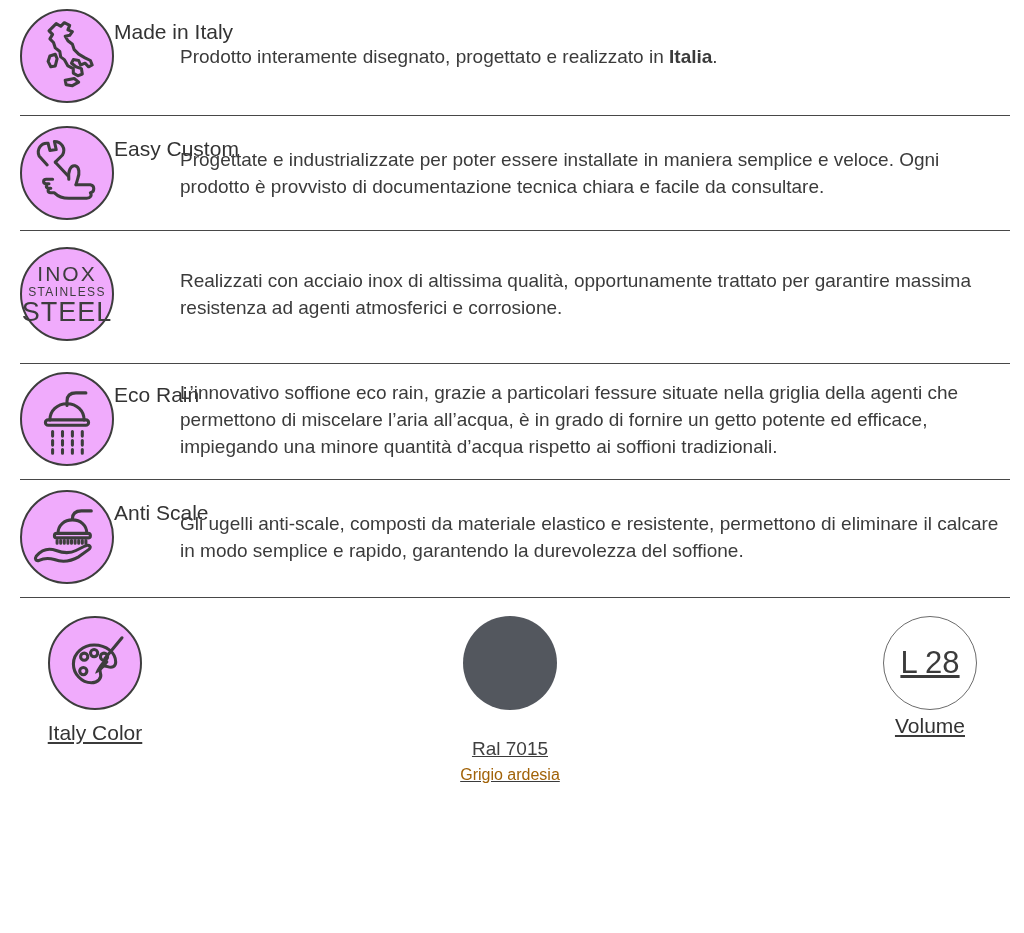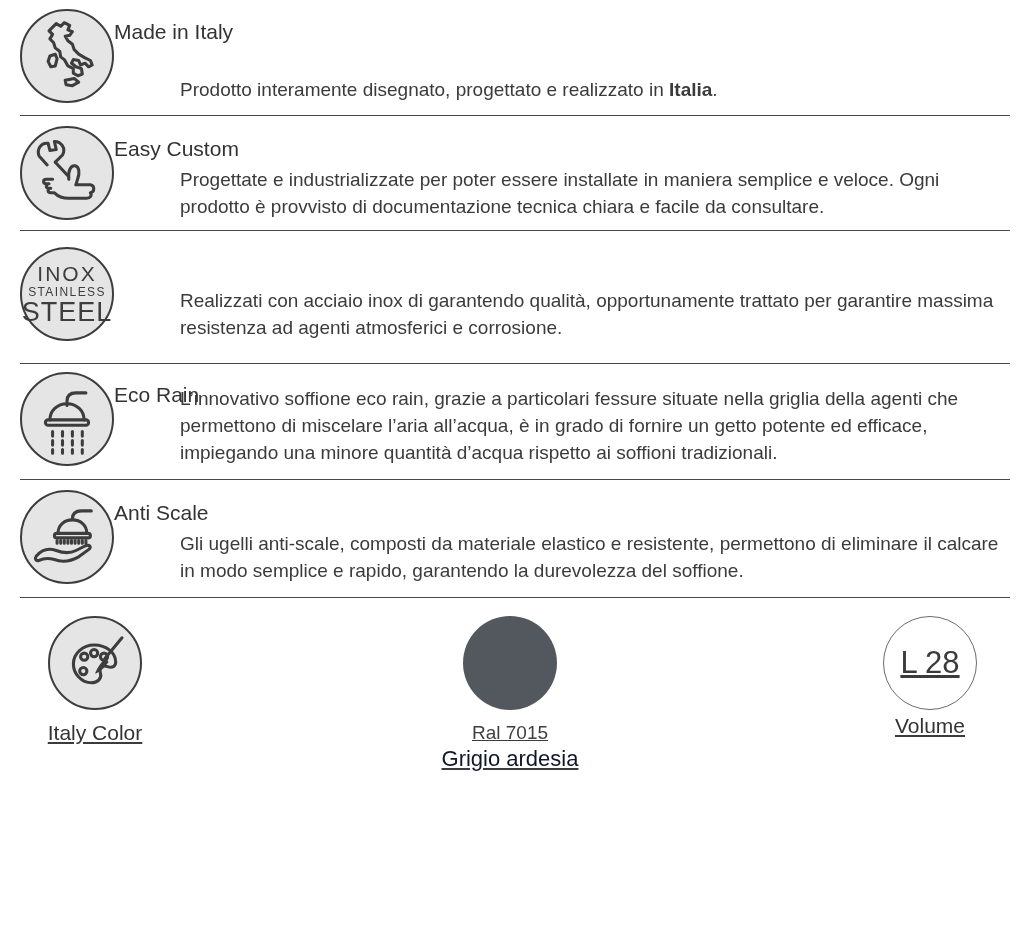--- a/index.html
+++ b/index.html
@@ -14,41 +14,41 @@
   }
   .row.row-2{padding:10px 0 10px;}
   .row.row-inox{padding:16px 0 22px;}
   .row.row-4{padding:8px 0 13px;}
   .row.row-5{padding:10px 0 13px;}
   .icon-col{width:150px;flex-shrink:0;display:flex;flex-direction:row;}
   .circle{
     width:94px;height:94px;box-sizing:border-box;
     border:2px solid #3d3d3d;border-radius:50%;
     display:flex;flex-direction:column;align-items:center;justify-content:center;
-    background:#e5e5e5;
+    background:#f0abfc;
   }
   .circle svg{width:94px;height:94px;display:block;}
   .icon-label{margin-top:11px;font-size:21px;line-height:24px;color:#333;white-space:nowrap;}
-  .text-col{flex:1;display:flex;align-items:flex-end;min-height:94px;padding-left:10px;}
+  .text-col{flex:1;display:flex;align-items:center;min-height:94px;padding-left:10px;}
   .text-col p{margin:0;font-size:19px;line-height:27px;color:#3b3b3b;max-width:830px;}
   .text-col b{font-weight:bold;}
 
   
   .inox-l1{font-size:21px;letter-spacing:2px;line-height:24px;color:#3d3d3d;}
   .inox-l2{font-size:12px;letter-spacing:1.4px;line-height:13px;color:#3d3d3d;}
   .inox-l3{font-size:27px;letter-spacing:1px;line-height:27px;color:#3d3d3d;}
 
   
   .footer-row{display:flex;justify-content:space-between;align-items:flex-start;padding-top:18px;}
   .footer-col{display:flex;flex-direction:column;align-items:center;text-decoration:underline;}
   .footer-col.left{width:150px;}
   .footer-col.right{width:160px;}
   .swatch-svg{display:block;}
-  .swatch-code{margin-top:11px;font-size:19px;line-height:24px;color:#3f3f3f;}
-  .swatch-name{font-size:22px;line-height:27px;color:#0f172a;}
+  .swatch-code{margin-top:27px;font-size:19px;line-height:24px;color:#3f3f3f;}
+  .swatch-name{font-size:16px;line-height:27px;color:#a16207;}
   .volume-circle{
     width:94px;height:94px;box-sizing:border-box;border:1.5px solid #6b6b6b;border-radius:50%;
     display:flex;align-items:center;justify-content:center;
     font-size:31px;color:#3b3b3b;
   }
   .volume-label{margin-top:4px;font-size:21px;line-height:24px;color:#333;}
 
   .stroke-ic{fill:none;stroke:#3d3d3d;stroke-width:3.4;stroke-linecap:round;stroke-linejoin:round;}
 </style>
 </head>
@@ -91,21 +91,21 @@
 
   <div class="row row-inox">
     <div class="icon-col">
       <div class="circle">
         <div class="inox-l1">INOX</div>
         <div class="inox-l2">STAINLESS</div>
         <div class="inox-l3">STEEL</div>
       </div>
     </div>
     <div class="text-col">
-      <p>Realizzati con acciaio inox di garantendo qualità, opportunamente trattato per garantire massima resistenza ad agenti atmosferici e corrosione.</p>
+      <p>Realizzati con acciaio inox di altissima qualità, opportunamente trattato per garantire massima resistenza ad agenti atmosferici e corrosione.</p>
     </div>
   </div>
 
   <div class="row row-4">
     <div class="icon-col">
       <div class="circle">
         <svg viewBox="0 0 100 100">
           <path class="stroke-ic" d="M50,35 V30 C50,24 53,21 60,21 H71"></path>
           <path class="stroke-ic" d="M31,51 C31,41 39,33 50,33 C61,33 69,41 69,51"></path>
           <rect class="stroke-ic" x="26" y="51" width="48" height="6" rx="3"></rect>

